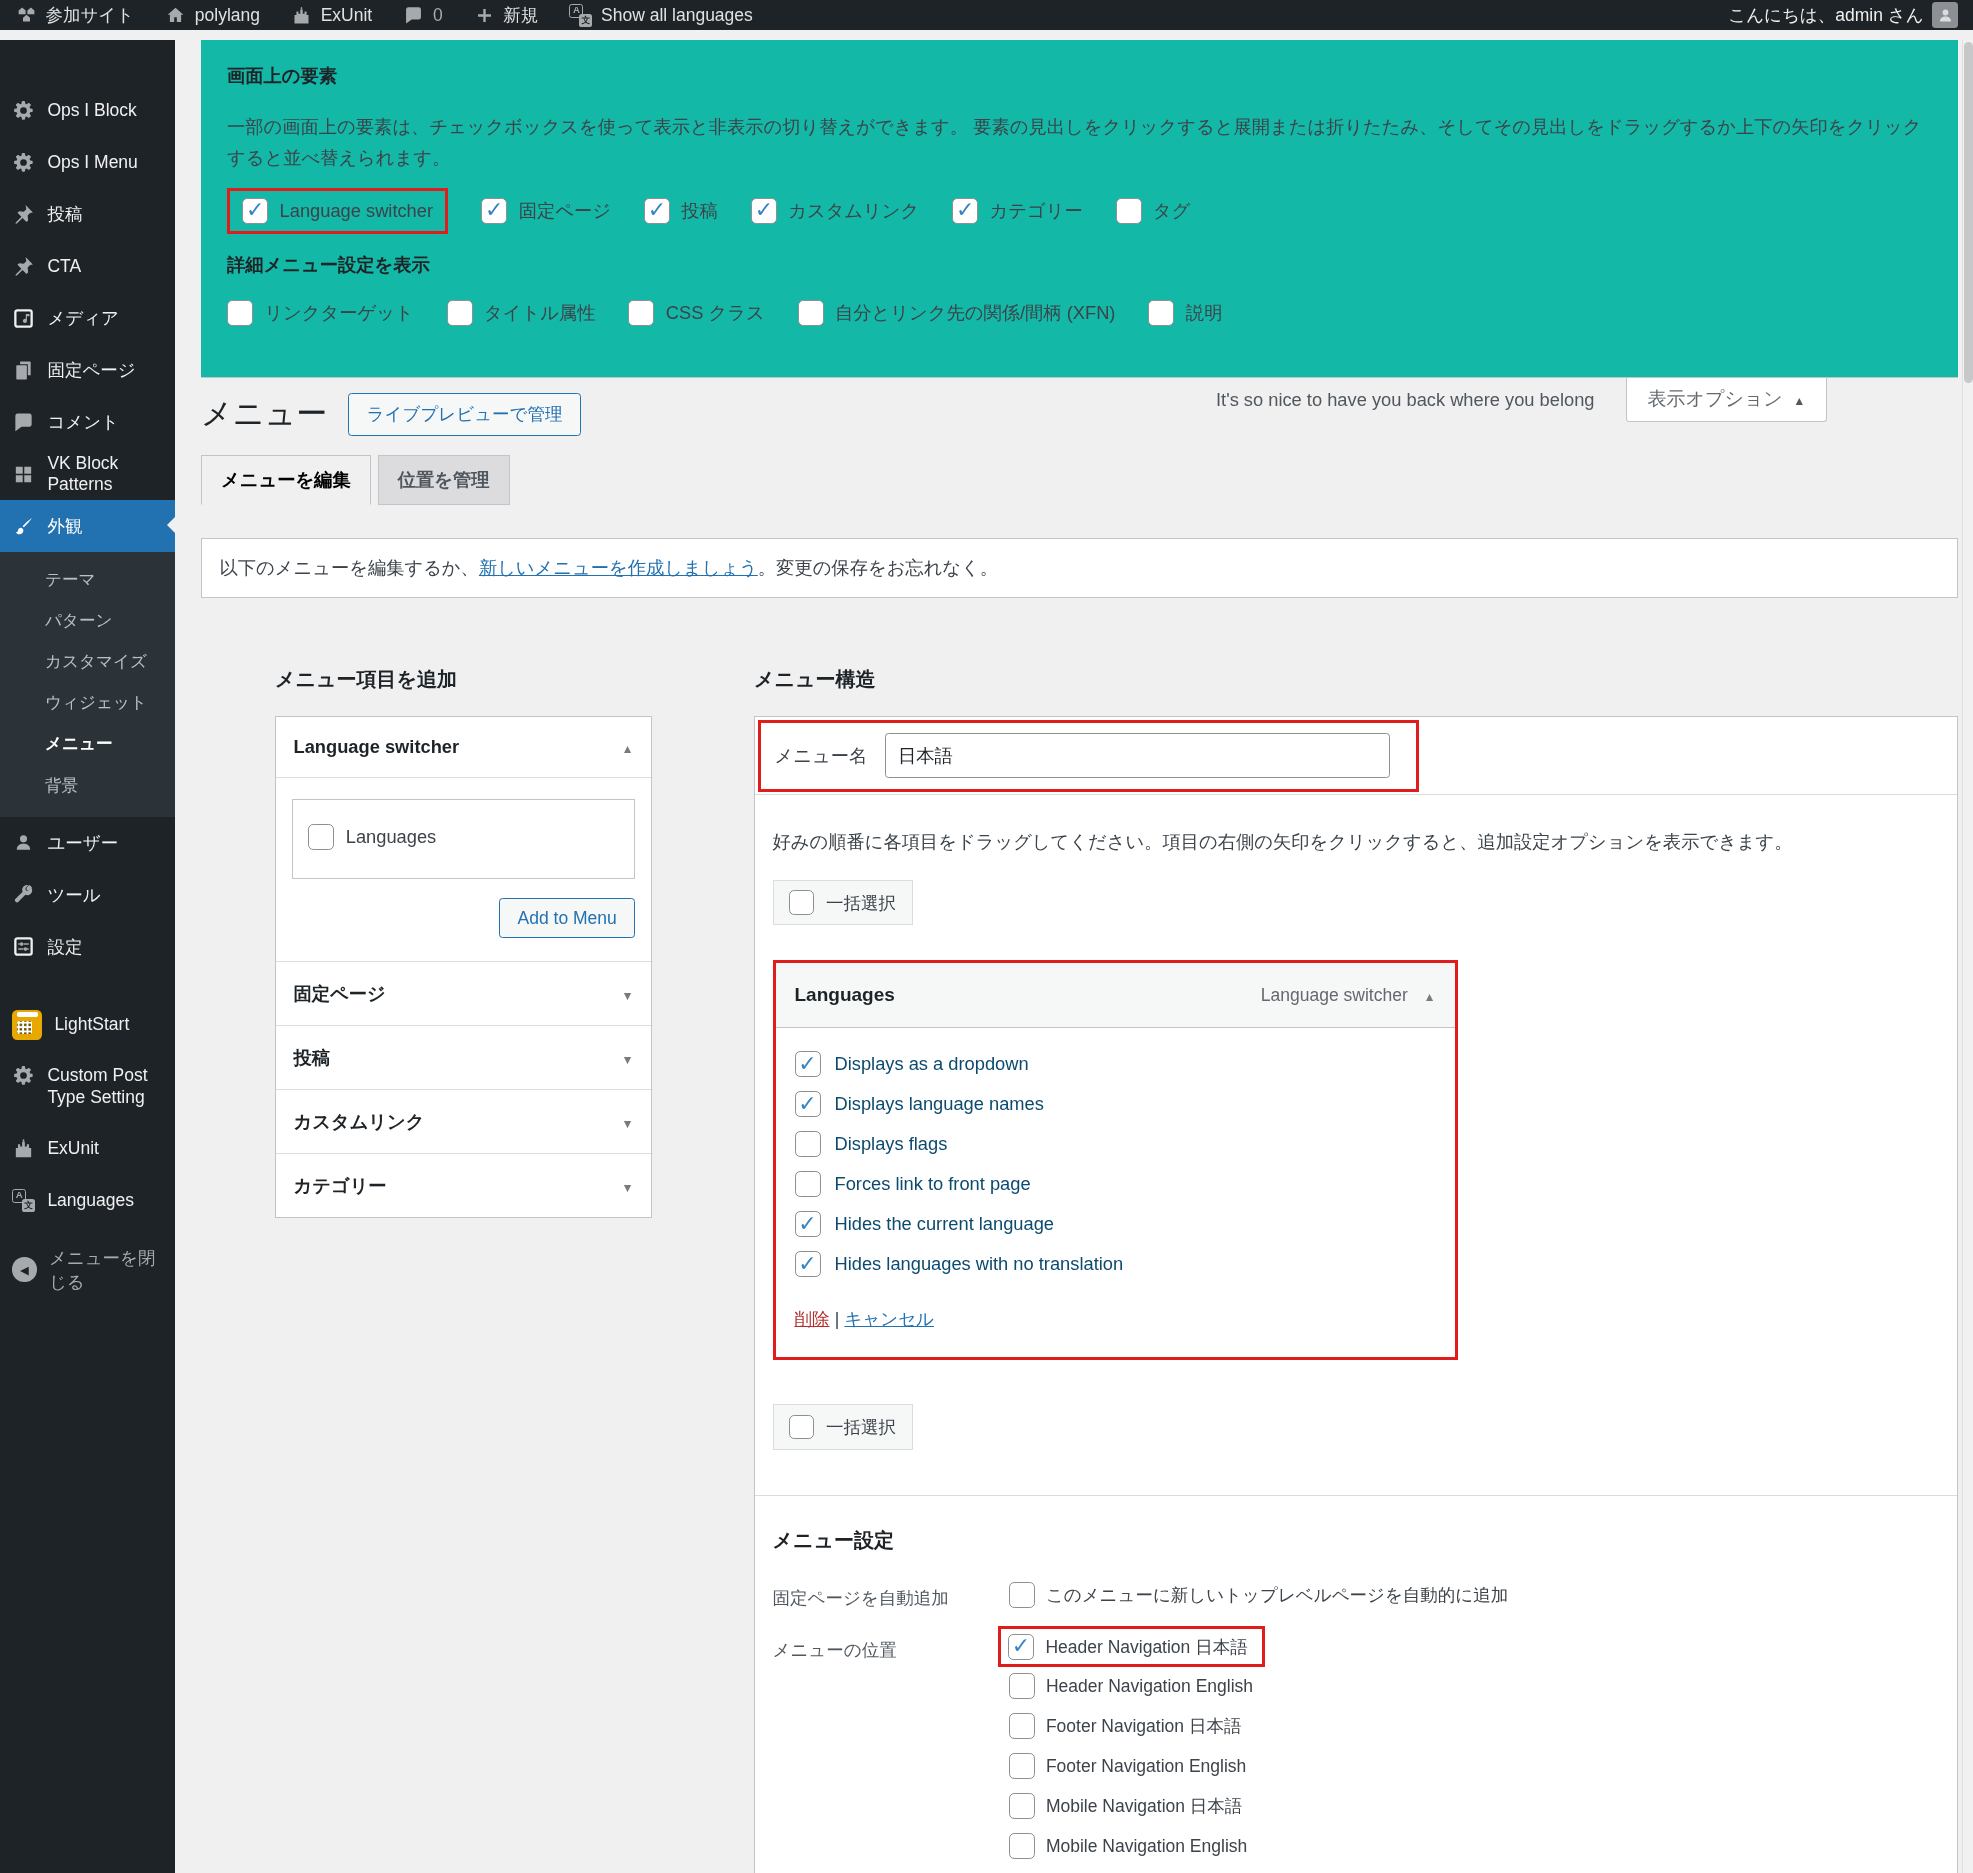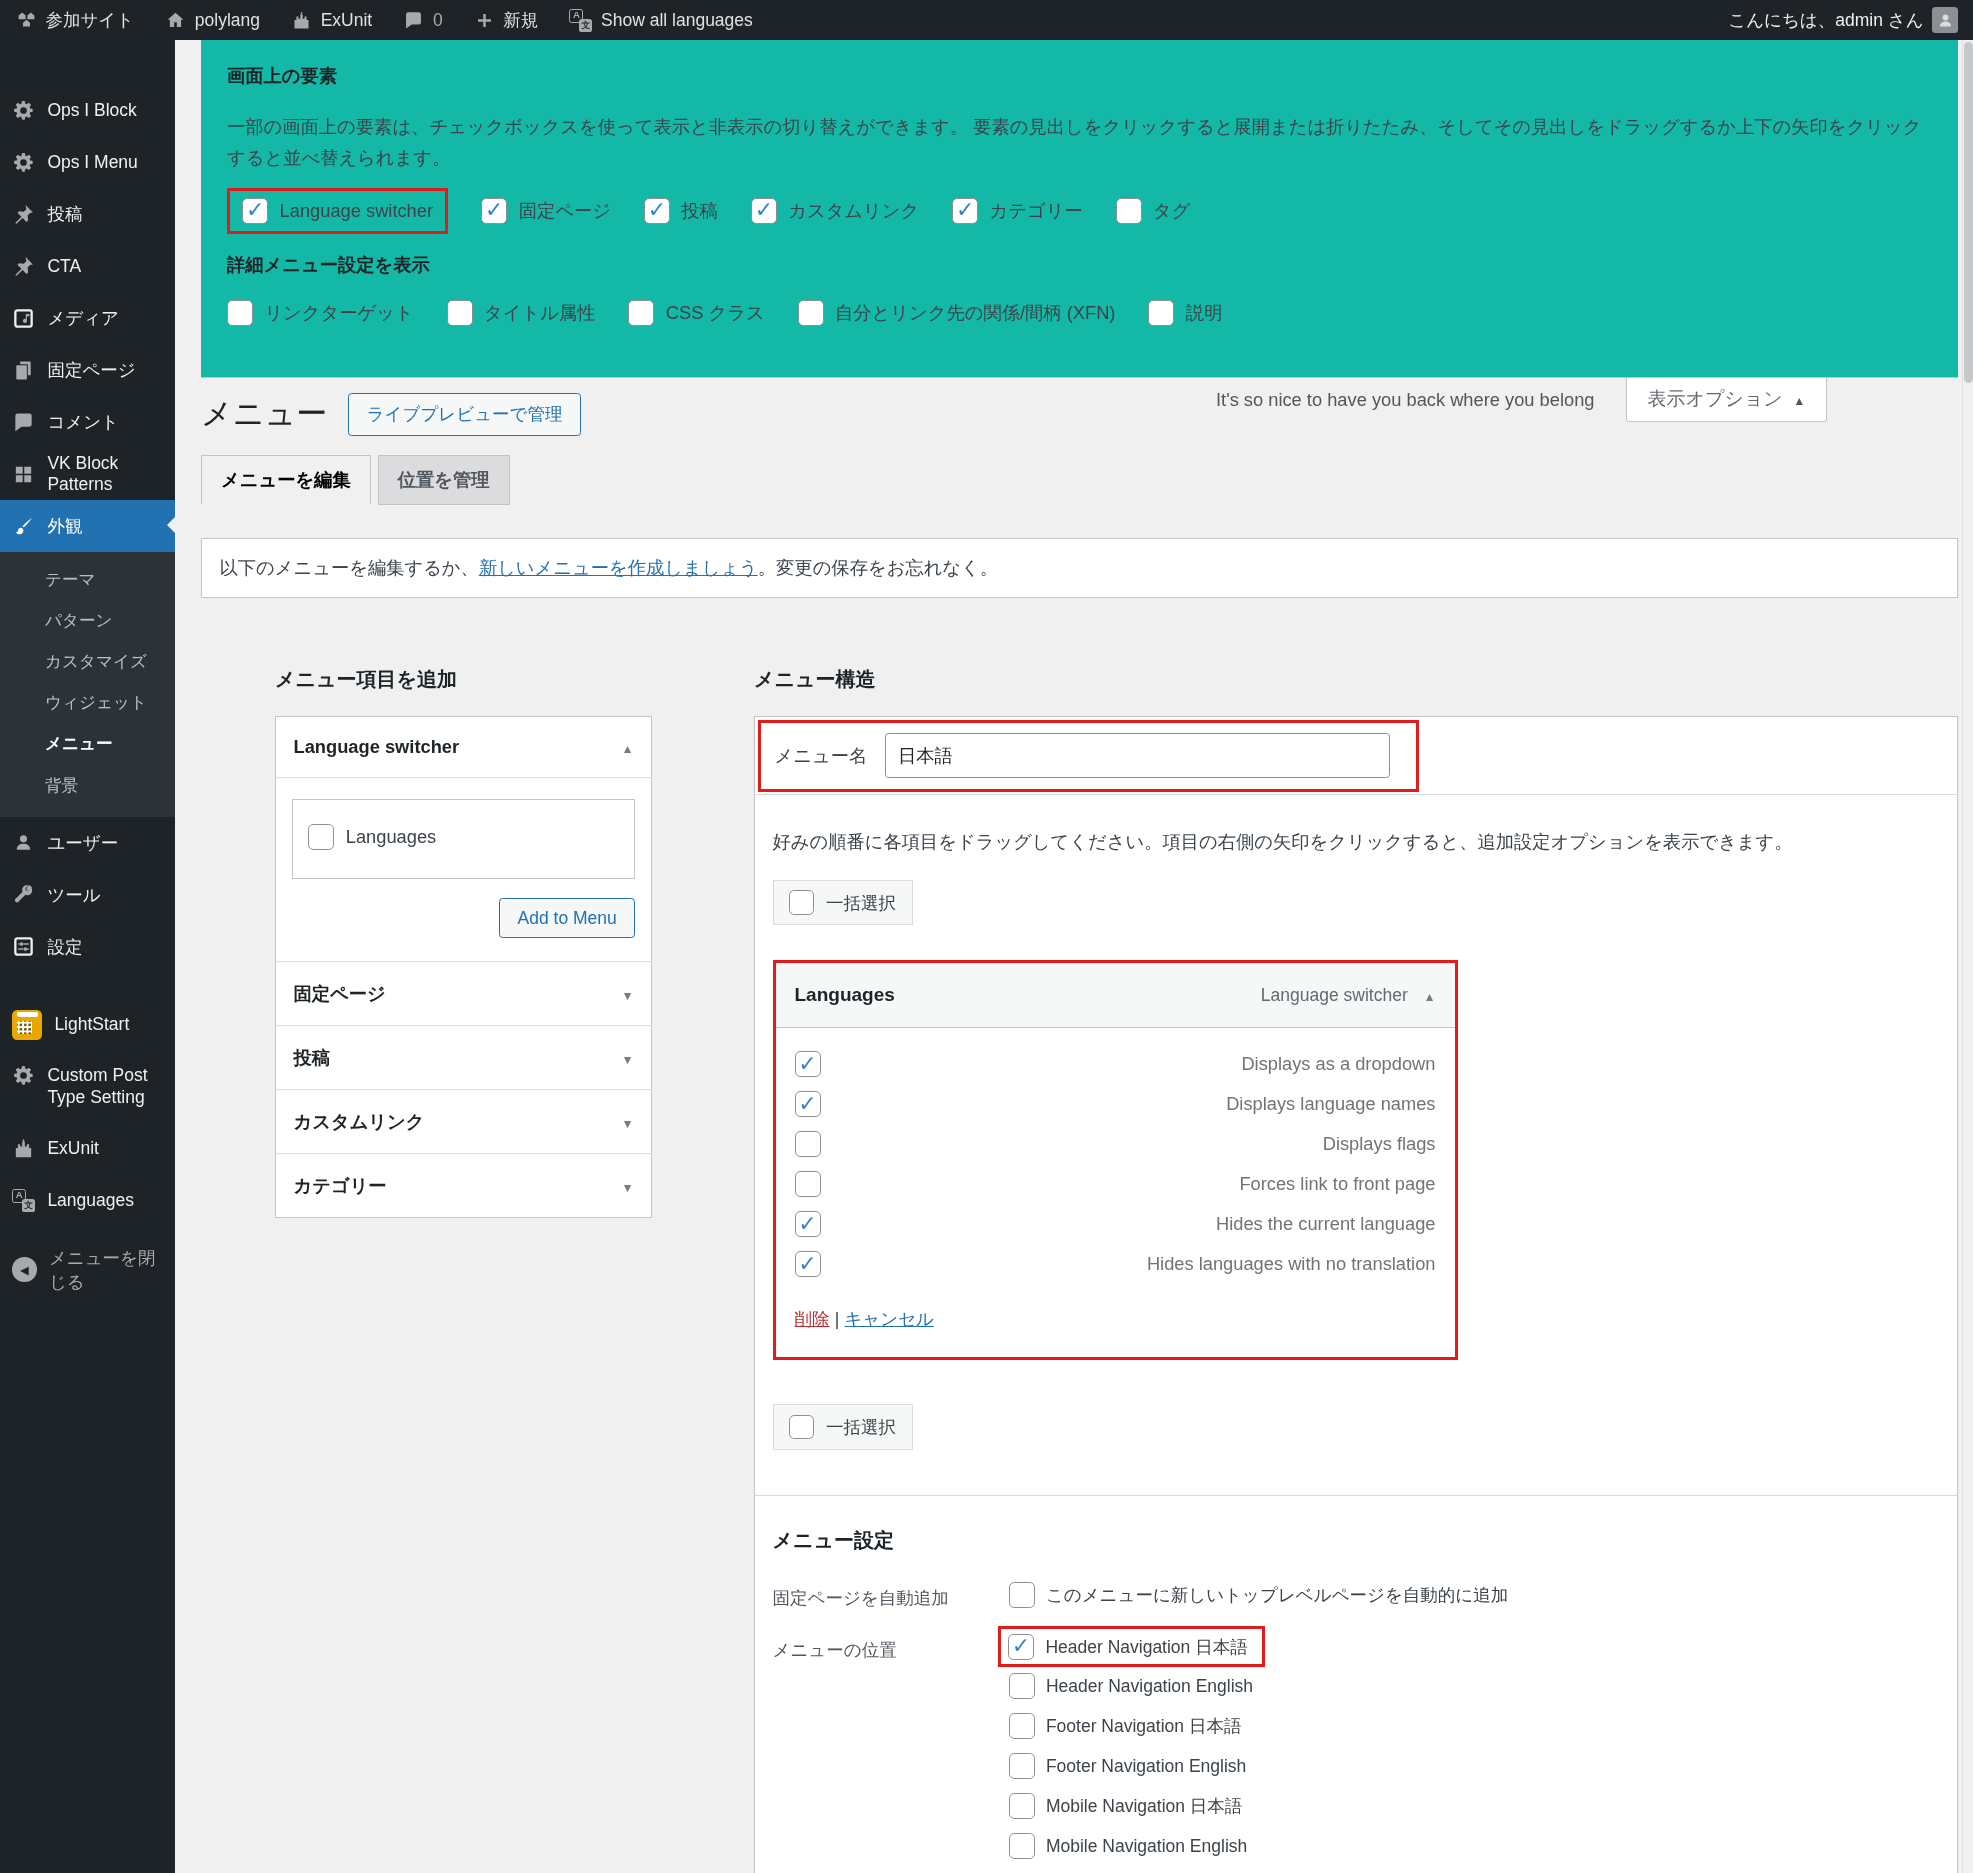--- a/index.html
+++ b/index.html
@@ -1,21 +1,21 @@
 <!DOCTYPE html>
 <html style="font-size:14px"><head>
 <meta charset="utf-8">
 <style>
   * { margin:0; padding:0; box-sizing:border-box; }
   html,body { background:#f0f0f1; }
   body { font-family:"Liberation Sans","DejaVu Sans",sans-serif; }
   .screen { position:relative; width:1974px; height:1873px; overflow:hidden; background:#f0f0f1; }
 
   
-  .adminbar { position:absolute; top:0; left:0; right:0; height:40px; background:#1d2327; color:#c3c4c7;
+  .adminbar { position:absolute; top:0; left:0; right:0; height:30px; background:#1d2327; color:#c3c4c7;
     display:flex; align-items:center; padding:0 15.7px; gap:31px; font-size:17.5px; z-index:50; }
   .ab-item { display:flex; align-items:center; gap:8.7px; color:#dfe1e3; cursor:pointer; white-space:nowrap; }
   .ab-item .ic { width:21px; height:21px; fill:#a7aaad; }
   .ab-right { margin-left:auto; display:flex; align-items:center; gap:10.5px; }
   .avatar { width:26px; height:26px; border-radius:3.5px; background:#8c8f94; display:flex; align-items:center; justify-content:center; }
   .avatar .ic { width:19px; height:19px; fill:#dcdcde; }
 
   
   .sidebar { position:absolute; top:40px; left:0; bottom:0; width:175px; background:#1d2327; color:#f0f0f1;
     padding-top:44px; font-size:17.5px; }
@@ -112,21 +112,21 @@
   .instruction { font-size:18.3px; margin:15.7px 0 0; color:#3c434a; }
   .bulk-box { display:inline-flex; align-items:center; gap:12.2px; margin-top:26px; padding:9.6px 15.7px;
     border:0.9px solid #dcdcde; background:#f6f7f7; font-size:17.5px; color:#3c434a; cursor:pointer; }
 
   .mi-card { width:685px; margin-top:35px; border:3.5px solid #e11c1c; background:#fff; }
   .mi-head { display:flex; align-items:center; justify-content:space-between; padding:21px 19px;
     border-bottom:0.9px solid #c3c4c7; background:#f6f7f7; cursor:pointer; }
   .mi-title { font-size:19px; font-weight:bold; color:#1d2327; }
   .mi-type { display:flex; align-items:center; gap:15.7px; font-size:17.5px; color:#646970; }
   .mi-body { padding:23px 19px 26px; }
-  .mi-row { display:flex; align-items:center; gap:14px; margin-bottom:14px; font-size:18.3px; color:#737373; cursor:pointer;justify-content:space-between; }
+  .mi-row { display:flex; align-items:center; gap:14px; margin-bottom:14px; font-size:18.3px; color:#0c4a6e; cursor:pointer; }
   .mi-links { margin-top:30px; font-size:17.5px; }
   .mi-links .sep { color:#3c434a; margin:0 5.2px; }
 
   
   .menu-settings { margin:45px -17.5px 0; border-top:0.9px solid #dcdcde; padding:31px 17.5px 35px; }
   .ms-title { font-size:20px; font-weight:bold; color:#1d2327; margin-bottom:28px; }
   .ms-row { display:flex; align-items:flex-start; margin-bottom:24.5px; }
   .ms-label { width:236px; flex:none; font-size:17.5px; color:#50575e; padding-top:3.5px; }
   .pos-list { display:flex; flex-direction:column; gap:14px; }
   .pos-ring { display:inline-flex; align-items:center; gap:11.4px; border:3.5px solid #e11c1c;

